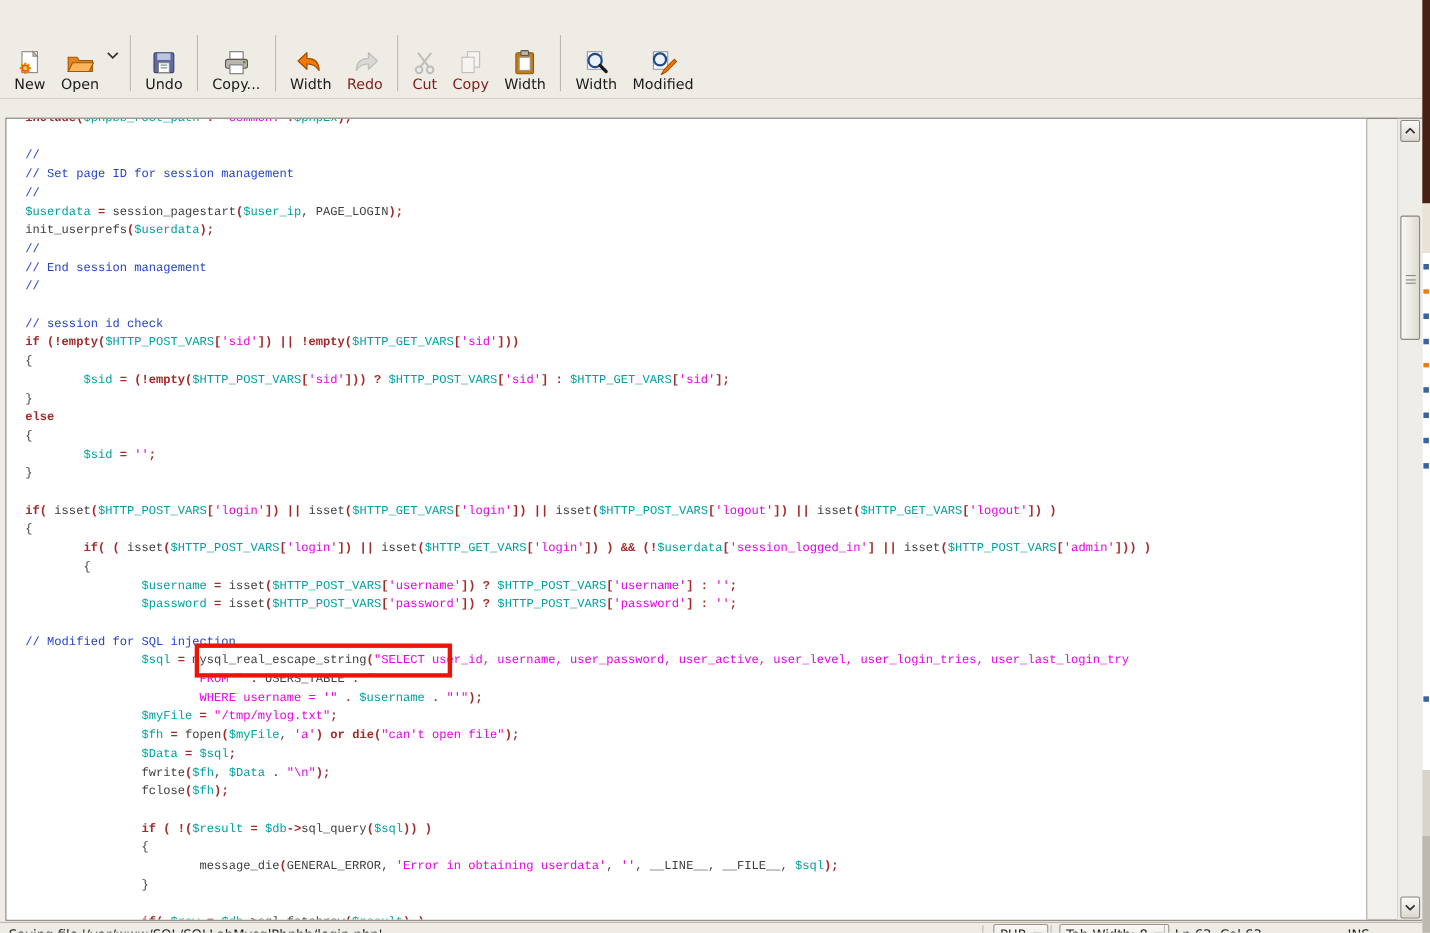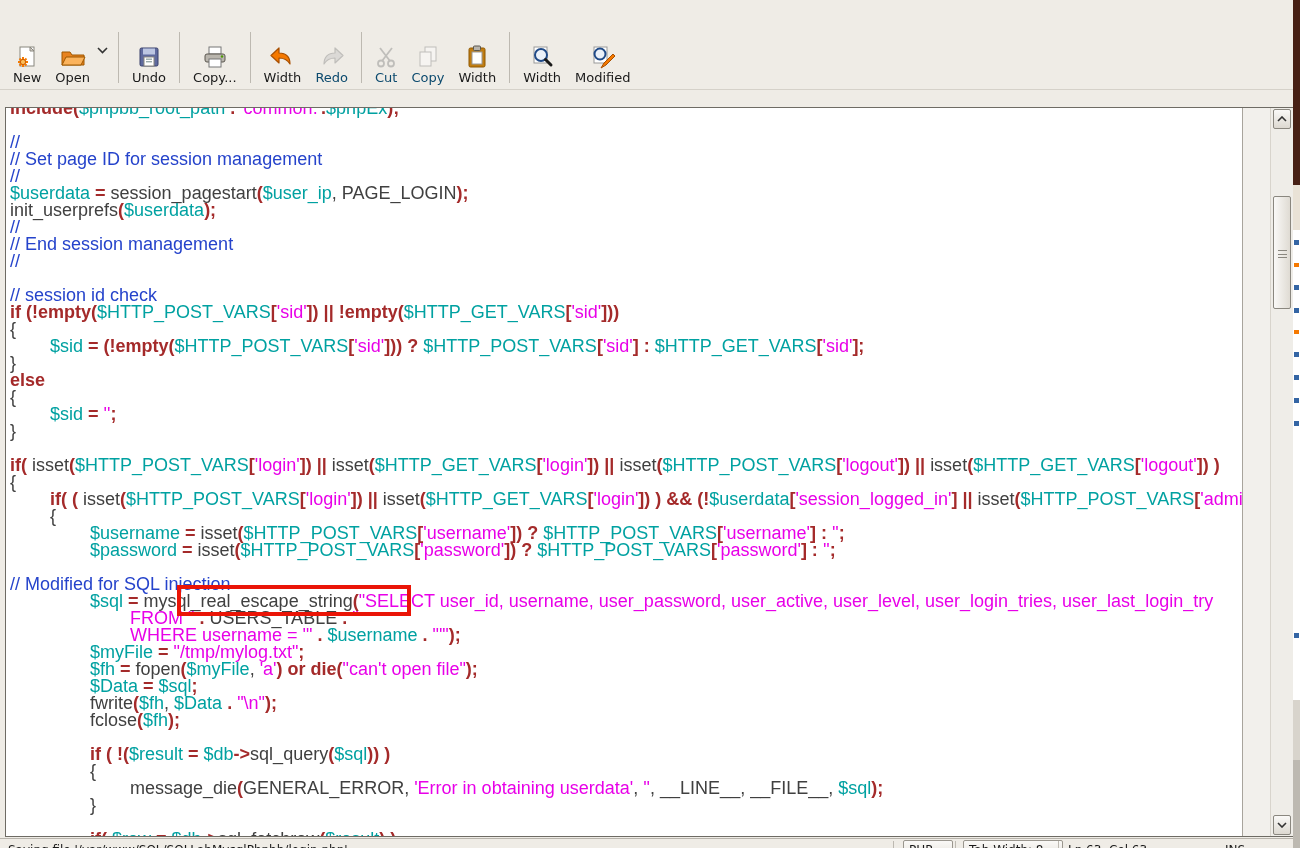--- a/index.html
+++ b/index.html
@@ -15,43 +15,43 @@
   .mi::first-letter { text-decoration:underline; }
 
   
   .toolbar { position:absolute; left:0; top:26px; width:1293px; height:64px;
              background:#EFECE6; border-bottom:1px solid #D5D1C9;
              display:flex; align-items:stretch; padding:2px 0 2px 6px; }
   .tbtn { display:flex; flex-direction:column; align-items:center; justify-content:flex-end;
           padding:2px 7px 1px 7px; border-radius:3px; }
   .tbtn .ticon { height:27px; display:flex; align-items:center; }
   .tbtn .tlabel { font-size:13px; color:#1a1a1a; line-height:16px; }
-  .tbtn.disabled .tlabel { color:#0c4a6e; }
+  .tbtn.disabled .tlabel { color:#7f1d1d; }
   .tbtn.disabled .ticon { opacity:.45; filter:grayscale(1); }
   .tsep { width:1px; background:#BDB9B1; margin:4px 6px; }
   .chevbtn { display:flex; align-items:center; padding:0 4px 14px 0; }
 
   
   .tabbar { position:absolute; left:0; top:79px; width:1293px; height:29px; background:#EFECE6; }
   .tab { position:absolute; left:4px; top:3px; width:118px; height:26px;
          background:linear-gradient(#FBFAF8,#F2EFEA);
          border:1px solid #98948C; border-bottom:none; border-radius:4px 4px 0 0;
          display:flex; align-items:center; padding:0 6px; gap:6px; }
   .tab .tab-label { font-size:13px; color:#1a1a1a; flex:1; }
   .tab-close { width:16px; height:15px; background:#E44D26; border:1px solid #AD3110;
                border-radius:3px; color:#fff; font-size:10px; font-weight:bold;
                display:flex; align-items:center; justify-content:center; line-height:1; }
 
   
   .frame { position:absolute; left:5px; top:107px; width:1288px; height:730px;
            border:1px solid #6E6B64; background:#F2F0EC; }
   .textview { position:absolute; left:0; top:0; width:1237px; height:728px;
               background:#fff; overflow:hidden; border-right:1px solid #A8A49C; }
-  .code { position:absolute; left:0; top:-8px; padding-left:4px;
-          font-family:Liberation Sans, sans-serif; font-size:18px; line-height:17px;
+  .code { position:absolute; left:0; top:-8px; padding-left:17px;
+          font-family:Liberation Mono, monospace; font-size:11px; line-height:17px;
           tab-size:8; -moz-tab-size:8; white-space:pre; }
   .cl { height:17px; white-space:pre; }
   .p { color:#404040; }
   .k { color:#A42A2A; font-weight:bold; }
   .v { color:#00A1A1; }
   .s { color:#E800E8; }
   .c { color:#2543CB; }
 
   
   .vscroll { position:absolute; left:1264px; top:0; width:23px; height:728px;

